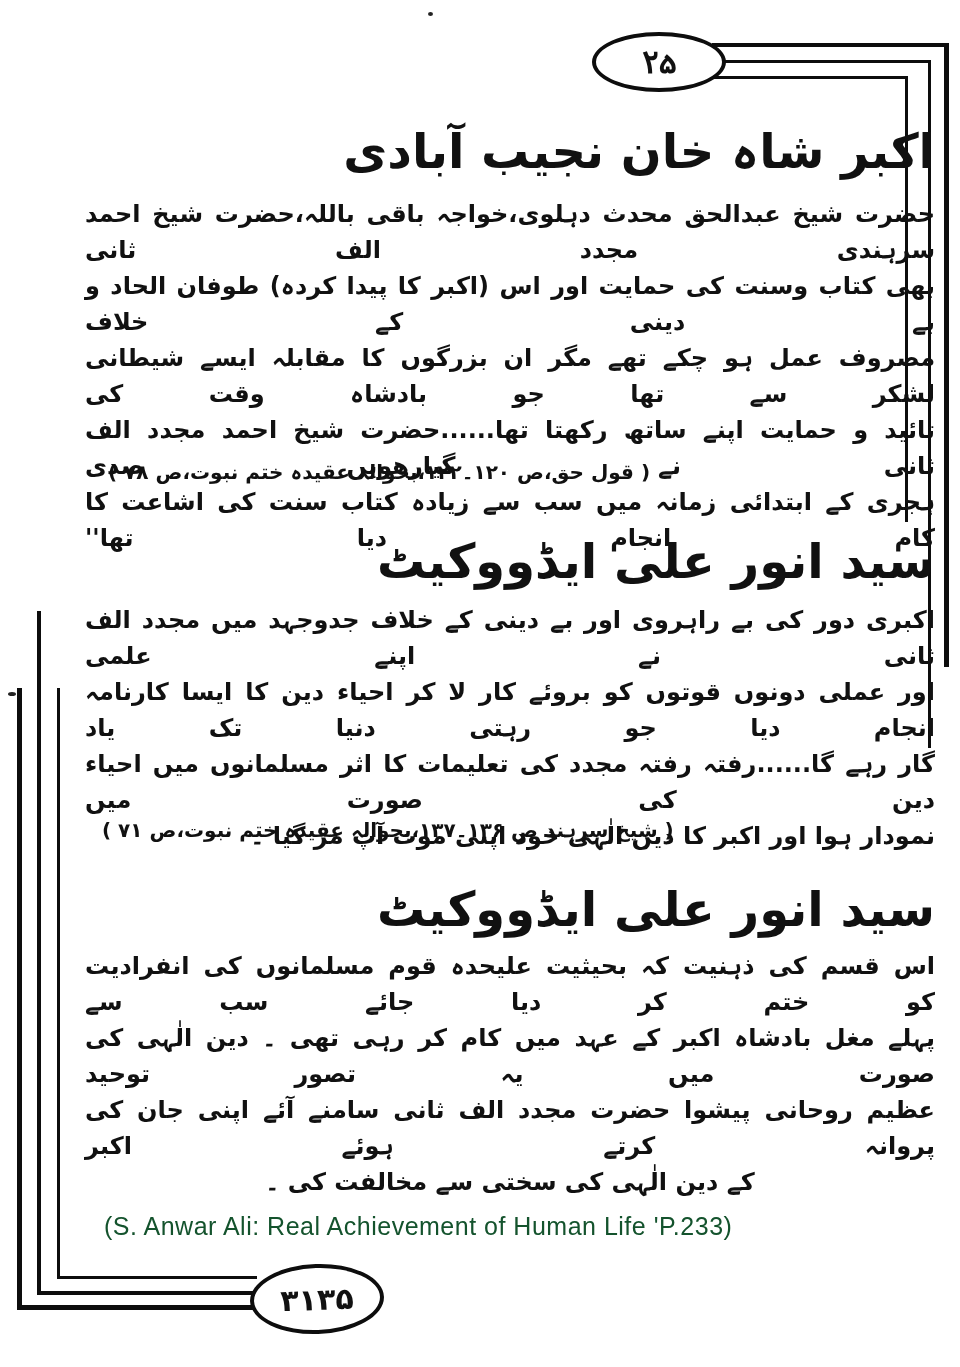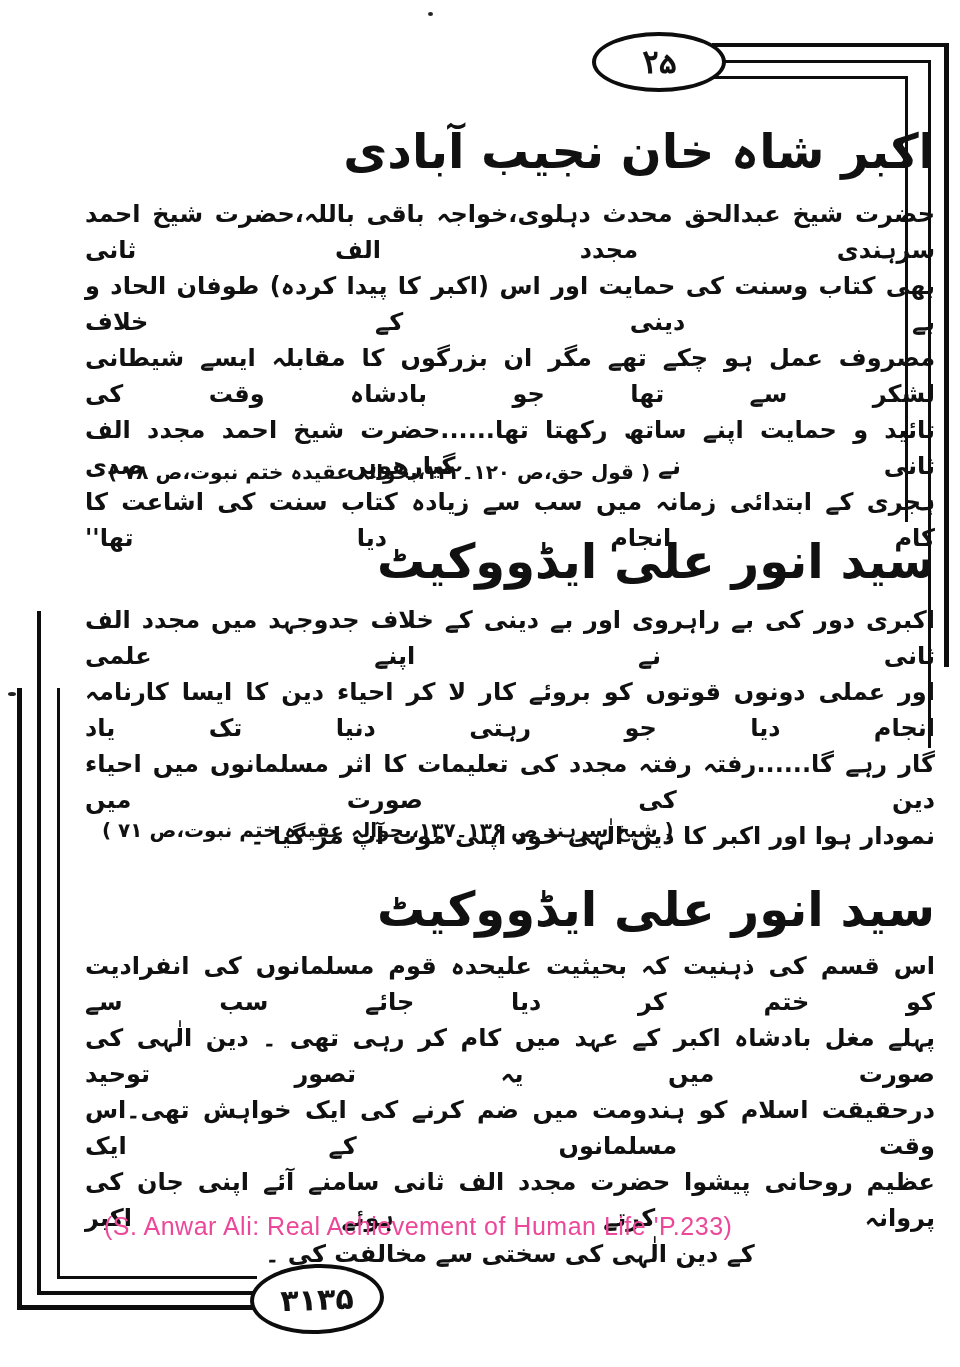--- a/index.html
+++ b/index.html
@@ -36,21 +36,21 @@
   .line{text-align:right;white-space:nowrap;}
   .line.fill{white-space:normal;text-align:justify;text-align-last:justify;word-spacing:2px;}
   .line.indent-right{}
   .line.center{text-align:center;white-space:normal;margin-left:90px;margin-right:90px;}
   .cite{
     position:absolute;left:108px;text-align:left;
     font-size:20px;font-weight:600;direction:rtl;
   }
   .cite-en{
     position:absolute;left:104px;text-align:left;direction:ltr;
-    font-family:"Liberation Sans",sans-serif;font-size:25px;color:#ec4899;
+    font-family:"Liberation Sans",sans-serif;font-size:25px;color:#14532d;
     letter-spacing:.5px;
   }
 
   .noise{position:absolute;background:#222;border-radius:50%;}
 </style>
 </head>
 <body>
 
 <div class="page">
 
@@ -99,20 +99,19 @@
     <div class="line">نمودار ہوا اور اکبر کا دین الٰہی خود اپنی موت آپ مر گیا ۔</div>
   </div>
 
   <div class="cite urdu" style="top:818px;left:102px;">( شیخ سرہند ص ۱۳۶۔۱۳۷،بحوالہ عقیدہ ختم نبوت،ص ۷۱ )</div>
 
   <div class="heading urdu" style="top:876px;">سید انور علی ایڈووکیٹ</div>
 
   <div class="para urdu" style="top:948px;">
     <div class="line fill">اس قسم کی ذہنیت کہ بحیثیت علیحدہ قوم مسلمانوں کی انفرادیت کو ختم کر دیا جائے سب سے</div>
     <div class="line fill">پہلے مغل بادشاہ اکبر کے عہد میں کام کر رہی تھی ۔ دین الٰہی کی صورت میں یہ تصور توحید</div>
-    <div class="line fill">درحقیقت اسلام کو ہندومت میں ضم کرنے کی ایک خواہش تھی۔اس وقت مسلمانوں کے ایک</div>
     <div class="line fill">عظیم روحانی پیشوا حضرت مجدد الف ثانی سامنے آئے اپنی جان کی پروانہ کرتے ہوئے اکبر</div>
     <div class="line center">کے دین الٰہی کی سختی سے مخالفت کی ۔</div>
   </div>
 
   <div class="cite-en" style="top:1212px;">(S. Anwar Ali: Real Achievement of Human Life 'P.233)</div>
 
 </div>
 
 </body></html>

